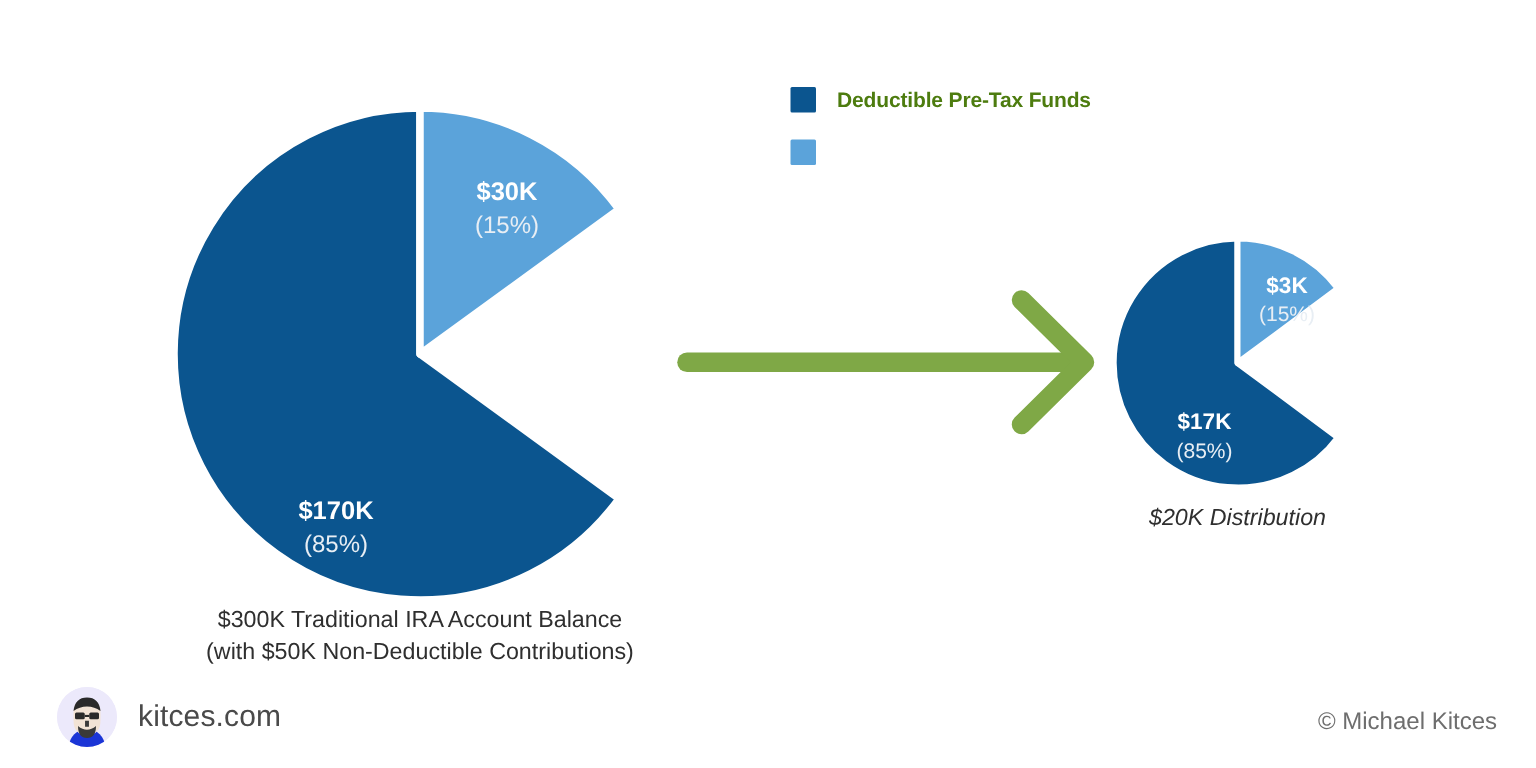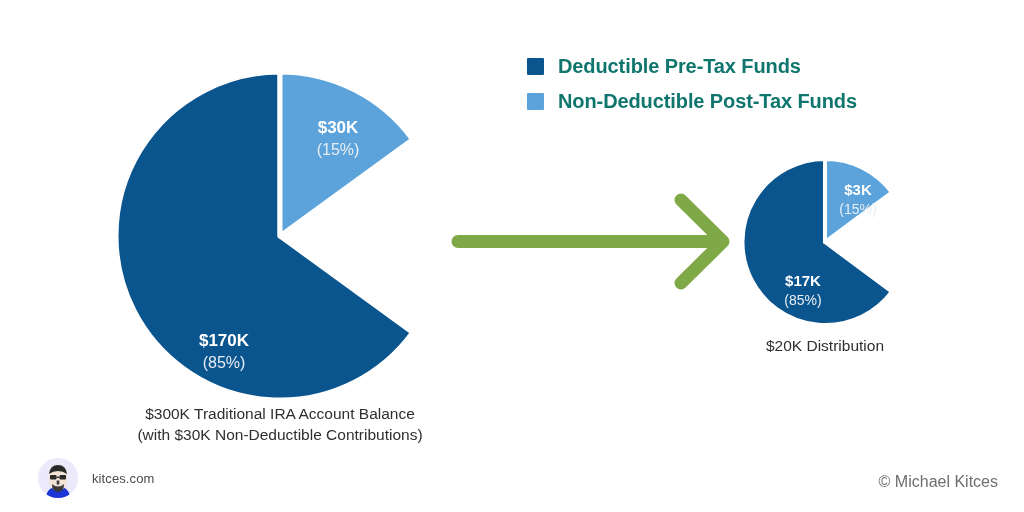--- a/index.html
+++ b/index.html
@@ -33,23 +33,23 @@
     margin-bottom: 13px;
   }
   .legend-swatch {
     width: 17px;
     height: 17px;
     flex: 0 0 17px;
     border-radius: 1px;
   }
   .legend-label {
     margin-left: 14px;
-    font-size: 20px;
+    font-size: 14px;
     font-weight: bold;
-    color: #0f766e;
+    color: #4d7c0f;
     letter-spacing: -0.1px;
     white-space: nowrap;
   }
 
   
   .pie-wrap {
     position: absolute;
   }
   .pie-wrap svg { display: block; }
 
@@ -92,21 +92,21 @@
     width: 40px;
     height: 40px;
     border-radius: 50%;
     overflow: hidden;
     background: #ece9fb;
     flex: 0 0 40px;
   }
   .avatar svg { display: block; }
   .brand-text {
     margin-left: 14px;
-    font-size: 13px;
+    font-size: 20px;
     color: #4a4a4a;
     letter-spacing: 0.1px;
   }
   .copyright {
     position: absolute;
     right: 26px;
     top: 473px;
     font-size: 16px;
     color: #6e6e6e;
     white-space: nowrap;
@@ -117,42 +117,41 @@
 
 <div class="stage">
 
   <div class="legend">
     <div class="legend-row">
       <span class="legend-swatch" style="background:#0B558F"></span>
       <span class="legend-label">Deductible Pre-Tax Funds</span>
     </div>
     <div class="legend-row">
       <span class="legend-swatch" style="background:#5BA3DA"></span>
-      <span class="legend-label">Non-Deductible Post-Tax Funds</span>
     </div>
   </div>
 
   <div class="pie-wrap" style="left:114px; top:70px;text-align:right;">
     <svg width="332" height="332" viewBox="0 0 332 332" aria-hidden="true">
 
       <path d="M 166 166 L 298.68 262.41 A 164 164 0 1 1 166 2 Z" fill="#0B558F" stroke="#ffffff" stroke-width="5" stroke-linejoin="round"></path>
 
       <path d="M 166 166 L 166 2 A 164 164 0 0 1 298.68 69.59 Z" fill="#5BA3DA" stroke="#ffffff" stroke-width="5" stroke-linejoin="round"></path>
 
       <text class="slice-value" x="224" y="63" text-anchor="middle" font-size="17">$30K</text>
       <text class="slice-pct" x="224" y="85" text-anchor="middle" font-size="16">(15%)</text>
 
       <text class="slice-value" x="110" y="276" text-anchor="middle" font-size="17">$170K</text>
       <text class="slice-pct" x="110" y="298" text-anchor="middle" font-size="16">(85%)</text>
     </svg>
   </div>
 
   <div class="caption" style="left:110px; top:403px; width:340px;">
     <div>$300K Traditional IRA Account Balance</div>
-    <div>(with $30K Non-Deductible Contributions)</div>
+    <div>(with $50K Non-Deductible Contributions)</div>
   </div>
 
   <svg class="arrow" width="300" height="115" viewBox="0 0 300 115">
     <g fill="none" stroke="#7FA846" stroke-width="13" stroke-linecap="round" stroke-linejoin="round">
       <line x1="8" y1="56.5" x2="272" y2="56.5"></line>
       <polyline points="231,15 273,56.5 231,98"></polyline>
     </g>
   </svg>
 
   <div class="pie-wrap" style="left:741px; top:158px;">
@@ -161,21 +160,21 @@
       <path d="M 84 84 L 84 1 A 83 83 0 0 1 150.96 34.34 Z" fill="#5BA3DA" stroke="#ffffff" stroke-width="4" stroke-linejoin="round"></path>
 
       <text class="slice-value" x="117" y="37" text-anchor="middle" font-size="15">$3K</text>
       <text class="slice-pct" x="117" y="56" text-anchor="middle" font-size="14">(15%)</text>
 
       <text class="slice-value" x="62" y="128" text-anchor="middle" font-size="15">$17K</text>
       <text class="slice-pct" x="62" y="147" text-anchor="middle" font-size="14">(85%)</text>
     </svg>
   </div>
 
-  <div class="caption" style="left:725px; top:335px; width:200px;">
+  <div class="caption" style="left:725px; top:335px; width:200px;font-style:italic;">
     <div>$20K Distribution</div>
   </div>
 
   <div class="footer-brand">
     <span class="avatar">
       <svg width="40" height="40" viewBox="0 0 40 40">
         <circle cx="20" cy="20" r="20" fill="#ECE9FB"></circle>
         <path d="M8 40 A12 12 0 0 1 32 40 Z" fill="#1B35D6"></path>
         <path d="M11 17 q0 -9 9 -9 q9 0 9 9 l0 5 q0 10 -9 10 q-9 0 -9 -10 Z" fill="#F2E3D5"></path>
         <path d="M11 16 q1 -9 9 -9 q8 0 9 9 q-4 -3 -9 -3 q-5 0 -9 3 Z" fill="#2A2A2A"></path>

